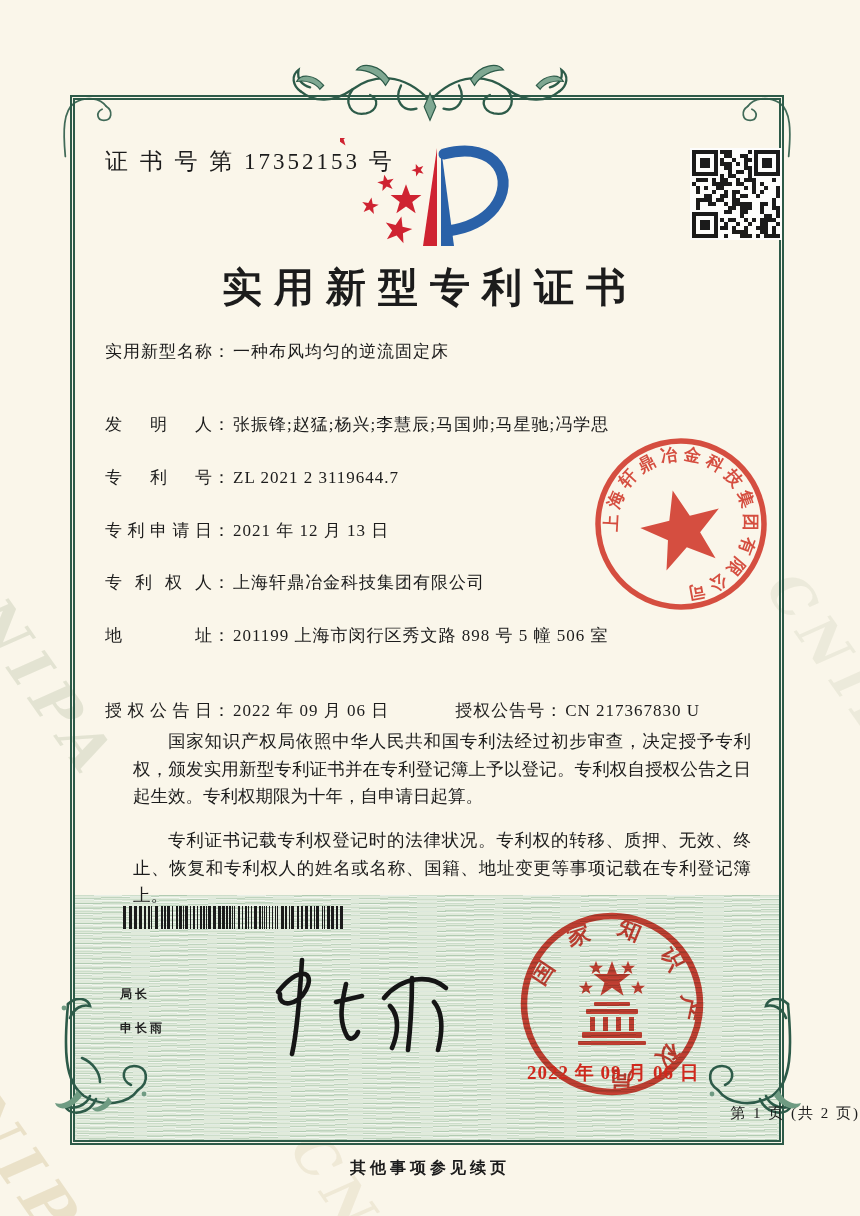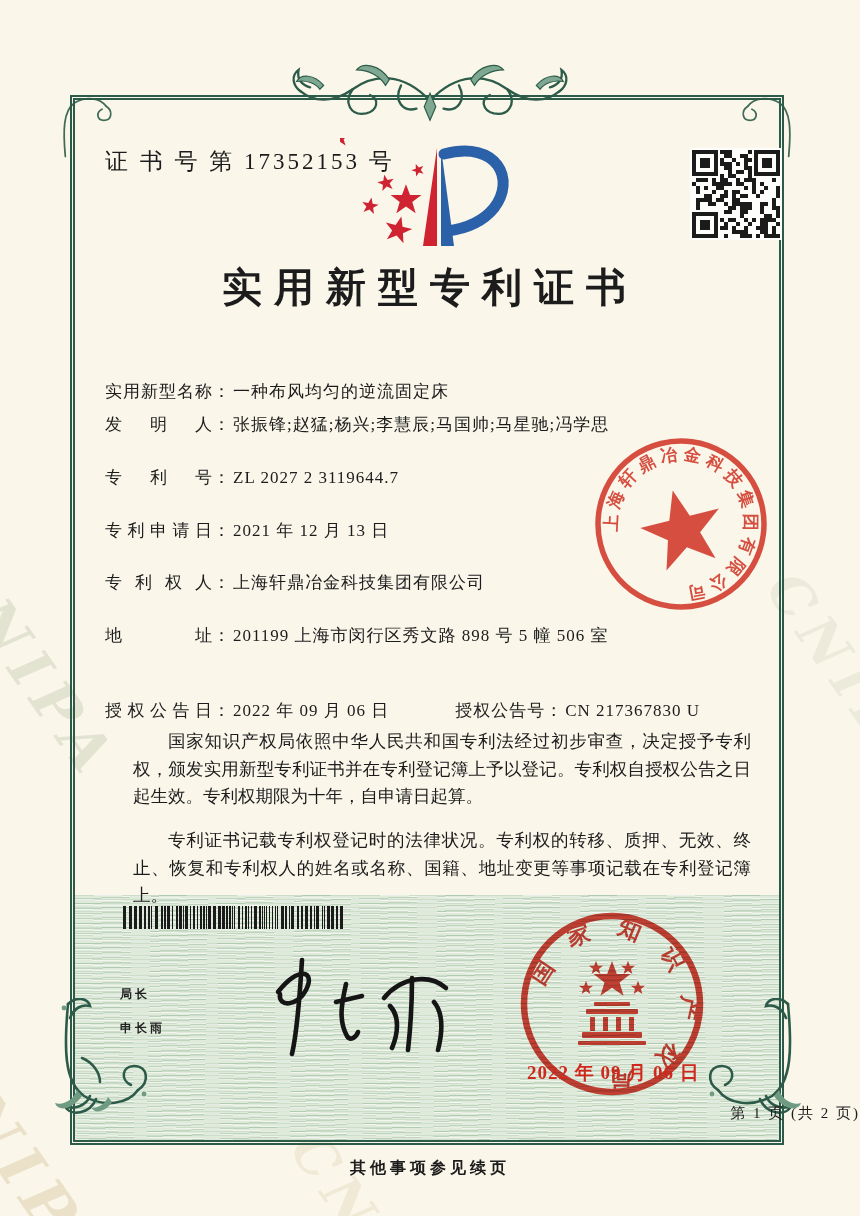--- a/index.html
+++ b/index.html
@@ -307,28 +307,28 @@
     <rect x="86" y="46" width="4" height="4" fill="#1b1b1b"></rect>
     <rect x="86" y="58" width="4" height="4" fill="#1b1b1b"></rect>
     <rect x="86" y="62" width="4" height="4" fill="#1b1b1b"></rect>
     <rect x="86" y="66" width="4" height="4" fill="#1b1b1b"></rect>
     <rect x="86" y="74" width="4" height="4" fill="#1b1b1b"></rect>
     <rect x="86" y="86" width="4" height="4" fill="#1b1b1b"></rect>
   </svg>
 
 <div class="title">实用新型专利证书</div>
 
-<div class="frow" style="top:380px;">
+<div class="frow" style="top:340px;">
   <span class="flabel">实用新型名称</span><span>：</span><span class="fval">一种布风均匀的逆流固定床</span>
 </div>
 <div class="frow" style="top:413px;">
   <span class="flabel">发明人</span><span>：</span><span class="fval">张振锋;赵猛;杨兴;李慧辰;马国帅;马星驰;冯学思</span>
 </div>
 <div class="frow" style="top:466px;">
-  <span class="flabel">专利号</span><span>：</span><span class="fval">ZL 2027 2 3119644.7</span>
+  <span class="flabel">专利号</span><span>：</span><span class="fval">ZL 2021 2 3119644.7</span>
 </div>
 <div class="frow" style="top:519px;">
   <span class="flabel">专利申请日</span><span>：</span><span class="fval">2021 年 12 月 13 日</span>
 </div>
 <div class="frow" style="top:571px;">
   <span class="flabel">专利权人</span><span>：</span><span class="fval">上海轩鼎冶金科技集团有限公司</span>
 </div>
 <div class="frow" style="top:624px;">
   <span class="flabel">地址</span><span>：</span><span class="fval">201199 上海市闵行区秀文路 898 号 5 幢 506 室</span>
 </div>

